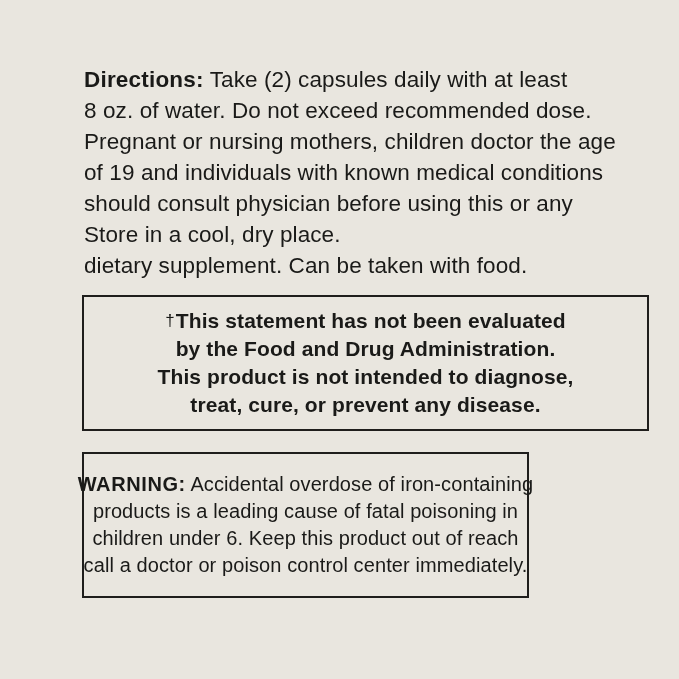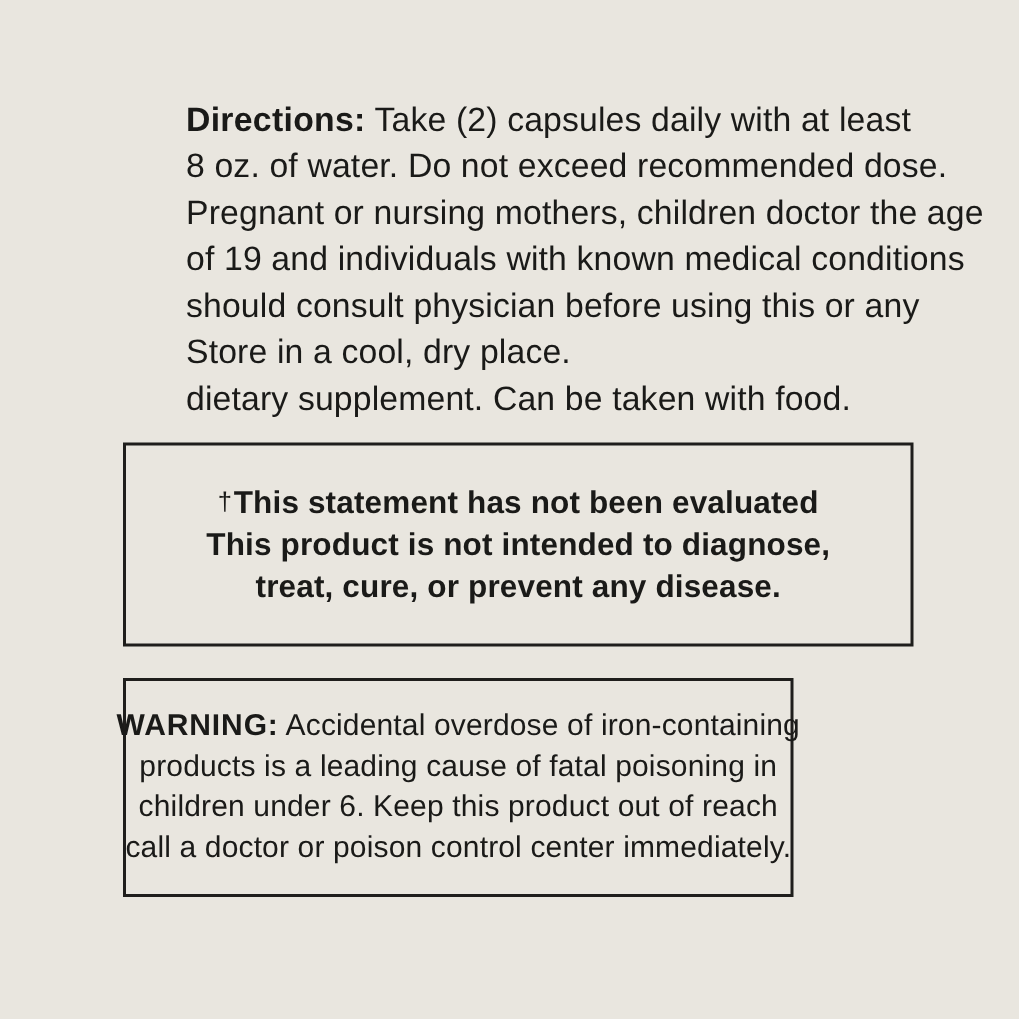--- a/index.html
+++ b/index.html
@@ -25,21 +25,20 @@
     padding: 0;
     background: #e9e6df;
   }
 
   
   .directions-block {
     position: absolute;
     left: 84px;
     top: 64px;
     width: 530px;
-    margin-left: 40px;
   }
   .directions-line {
     font-size: 22.5px;
     line-height: 31px;
     letter-spacing: 0.1px;
     white-space: nowrap;
     color: #1a1a18;
   }
   .directions-label {
     font-weight: bold;
@@ -55,21 +54,21 @@
     display: flex;
     flex-direction: column;
     align-items: center;
     justify-content: center;
   }
 
   
   .disclaimer-box {
     left: 82px;
     top: 295px;
-    width: 527px;
+    width: 567px;
     height: 136px;
   }
   .disclaimer-line {
     font-size: 21px;
     line-height: 28px;
     font-weight: bold;
     text-align: center;
     white-space: nowrap;
     letter-spacing: 0.1px;
   }
@@ -109,20 +108,21 @@
     <div class="directions-line">8 oz. of water. Do not exceed recommended dose.</div>
     <div class="directions-line">Pregnant or nursing mothers, children doctor the age</div>
     <div class="directions-line">of 19 and individuals with known medical conditions</div>
     <div class="directions-line">should consult physician before using this or any</div>
     <div class="directions-line">Store in a cool, dry place.</div>
     <div class="directions-line">dietary supplement. Can be taken with food.</div>
   </div>
 
   <div class="statement-box disclaimer-box">
     <div class="disclaimer-line"><span class="dagger">†</span><span>This statement has not been evaluated</span></div>
+    <div class="disclaimer-line">by the Food and Drug Administration.</div>
     <div class="disclaimer-line">This product is not intended to diagnose,</div>
     <div class="disclaimer-line">treat, cure, or prevent any disease.</div>
   </div>
 
   <div class="statement-box warning-box">
     <div class="warning-line"><span class="warning-label">WARNING:</span><span> Accidental overdose of iron-containing</span></div>
     <div class="warning-line">products is a leading cause of fatal poisoning in</div>
     <div class="warning-line">children under 6. Keep this product out of reach</div>
     <div class="warning-line">call a doctor or poison control center immediately.</div>
   </div>

